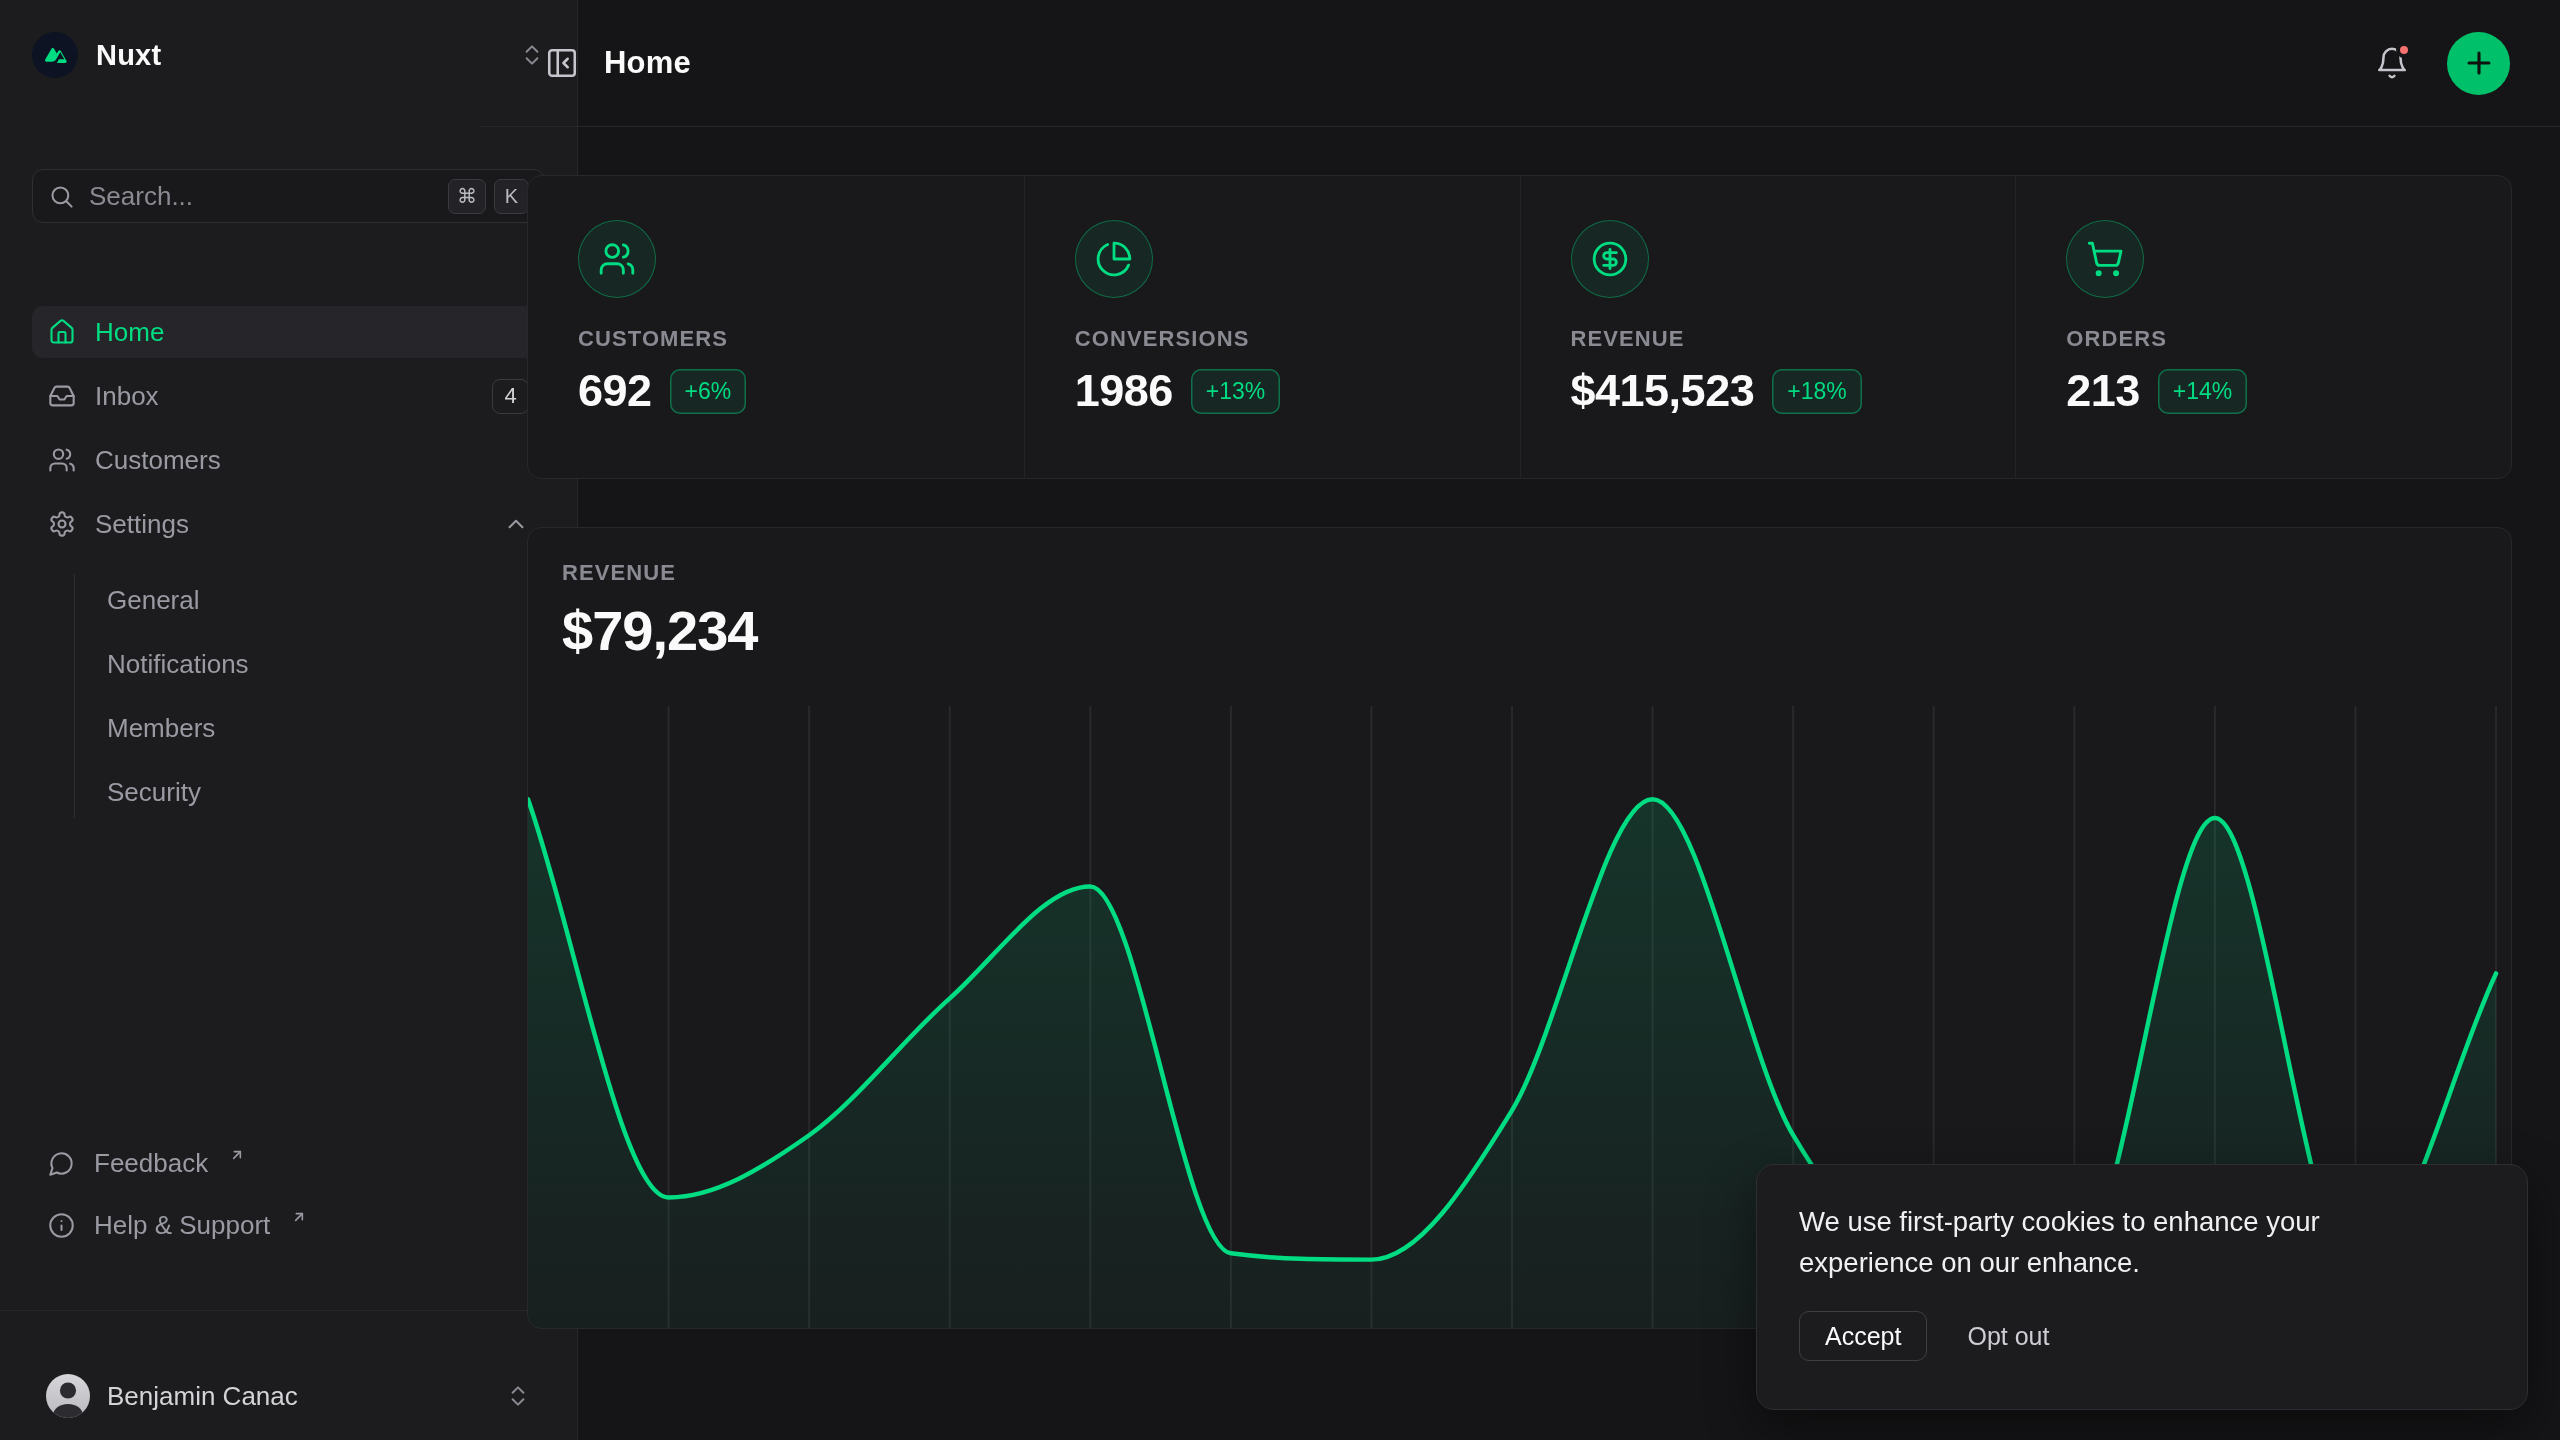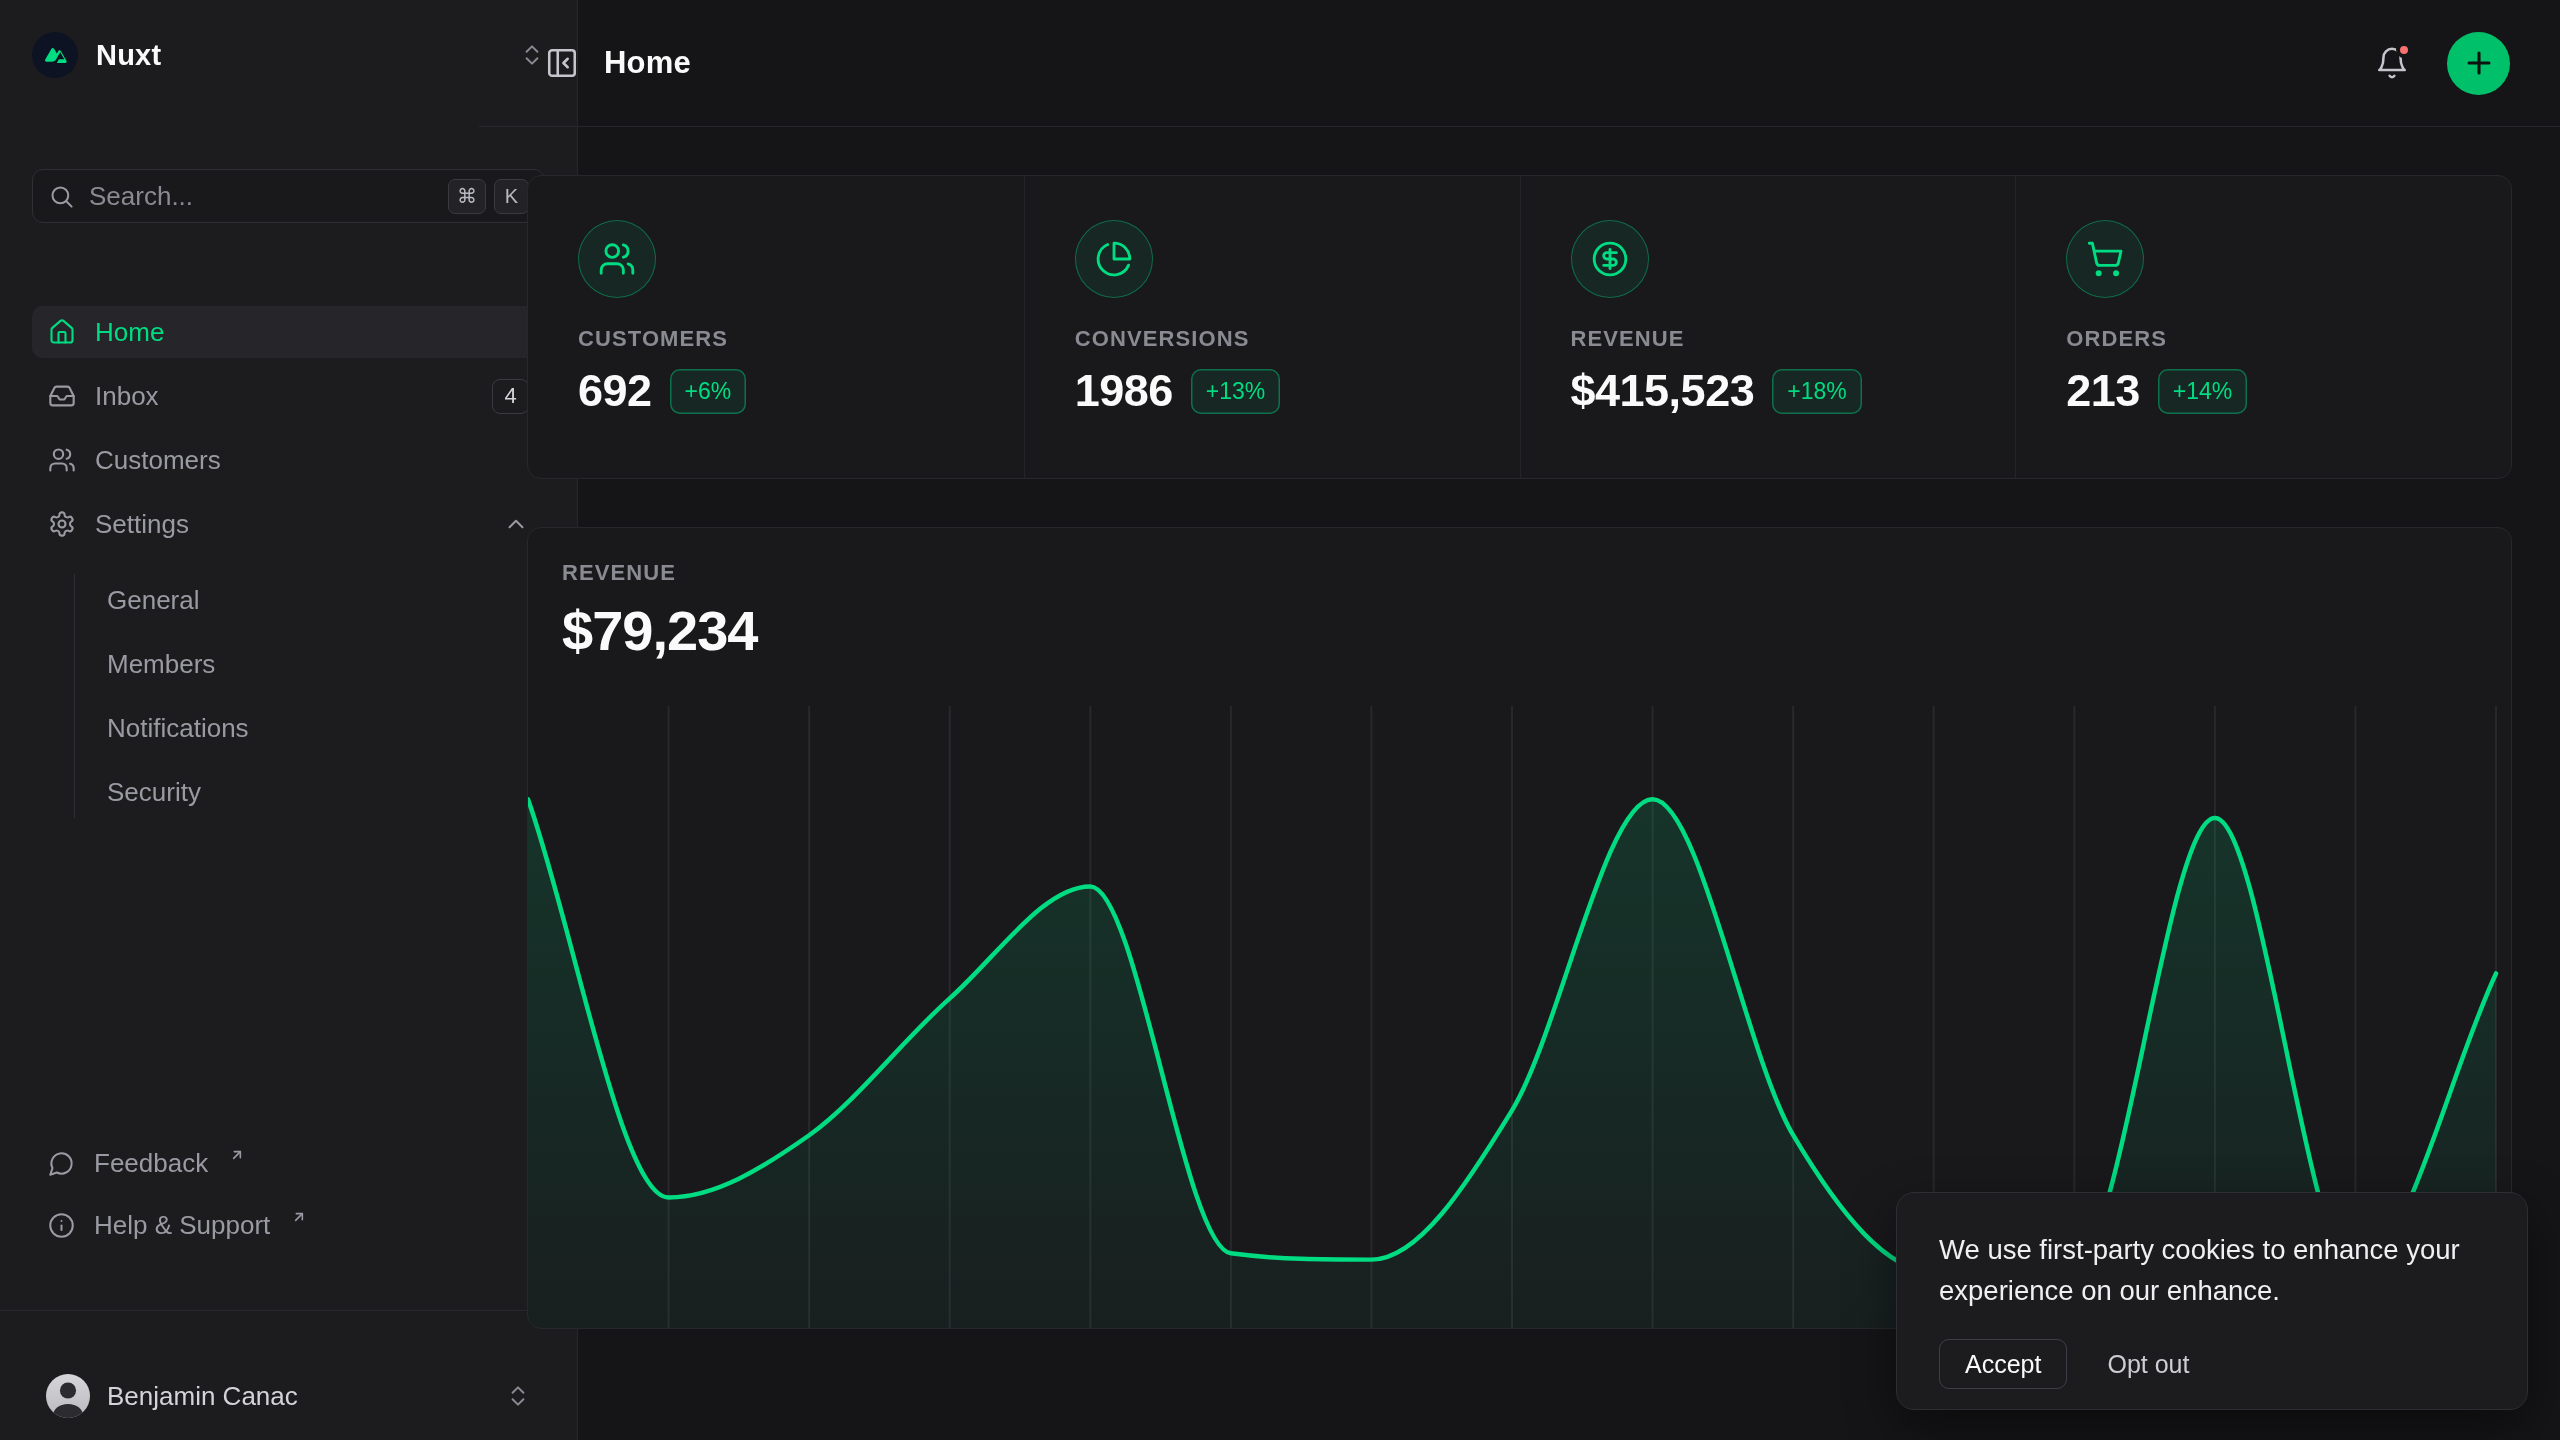--- a/index.html
+++ b/index.html
@@ -98,22 +98,22 @@
 
   .revenue-card{margin-top:48px;height:802px;background:var(--bg-card);border:1px solid var(--border);
     border-radius:14px;position:relative;overflow:hidden;}
   .revenue-head{padding:32px 34px 0;}
   .rev-label{font-size:22px;font-weight:600;letter-spacing:.05em;color:var(--text-faint);}
   .rev-value{margin-top:12px;font-size:56px;font-weight:700;color:var(--text-primary);letter-spacing:-1px;}
   .chart-wrap{position:absolute;left:0;right:0;top:178px;bottom:0;}
   .chart-wrap svg{width:100%;height:100%;display:block;}
 
   
-  .cookie-banner{position:absolute;right:32px;bottom:30px;width:632px;background:var(--bg-banner);
-    border:1px solid #2d2d32;border-radius:18px;padding:36px 42px 20px;box-shadow:0 18px 50px rgba(0,0,0,.45);}
+  .cookie-banner{position:absolute;right:32px;bottom:30px;width:772px;background:var(--bg-banner);
+    border:1px solid #2d2d32;border-radius:18px;padding:36px 42px 48px;box-shadow:0 18px 50px rgba(0,0,0,.45);}
   .cookie-line{font-size:27.5px;line-height:41px;color:#f0f0f3;}
   .cookie-actions{margin-top:28px;display:flex;align-items:center;gap:40px;}
   .accept-btn{height:50px;padding:0 25px;border-radius:10px;border:1.5px solid var(--border-strong);
     background:none;color:var(--text-primary);font-size:25px;font-weight:500;cursor:pointer;font-family:inherit;}
   .optout-btn{background:none;border:none;color:#cdcdd4;font-size:25px;font-weight:500;cursor:pointer;font-family:inherit;}
 </style>
 </head>
 <body>
 
 <div class="app">
@@ -177,24 +177,24 @@
         <span>Settings</span>
         <svg class="nav-chevron" width="26" height="26" viewBox="0 0 24 24" fill="none" stroke="currentColor" stroke-width="1.8" stroke-linecap="round" stroke-linejoin="round">
             <path d="m18 15-6-6-6 6"></path>
           </svg>
       </div>
       <div class="subnav">
         <div class="nav-item">
             <span>General</span>
           </div>
         <div class="nav-item">
+            <span>Notifications</span>
+          </div>
+        <div class="nav-item">
             <span>Members</span>
-          </div>
-        <div class="nav-item">
-            <span>Notifications</span>
           </div>
         <div class="nav-item">
             <span>Security</span>
           </div>
       </div>
     </nav>
 
     <div class="side-spacer"></div>
 
     <div class="side-footer">

